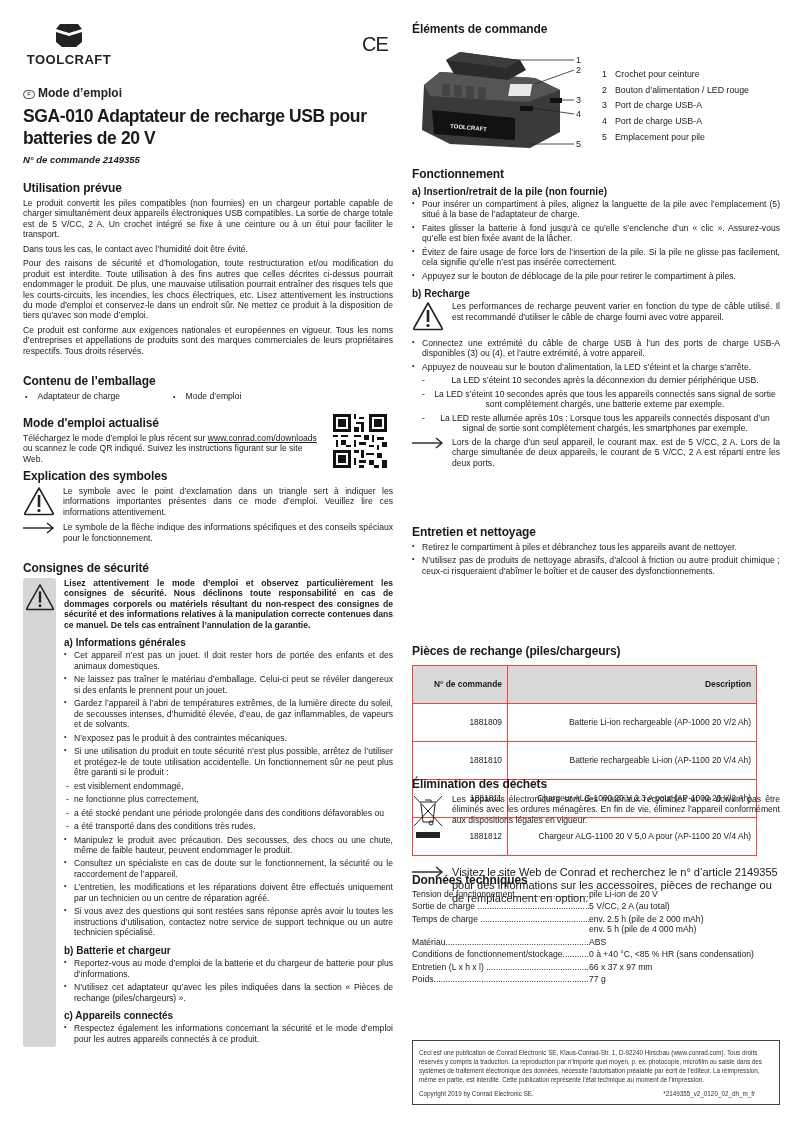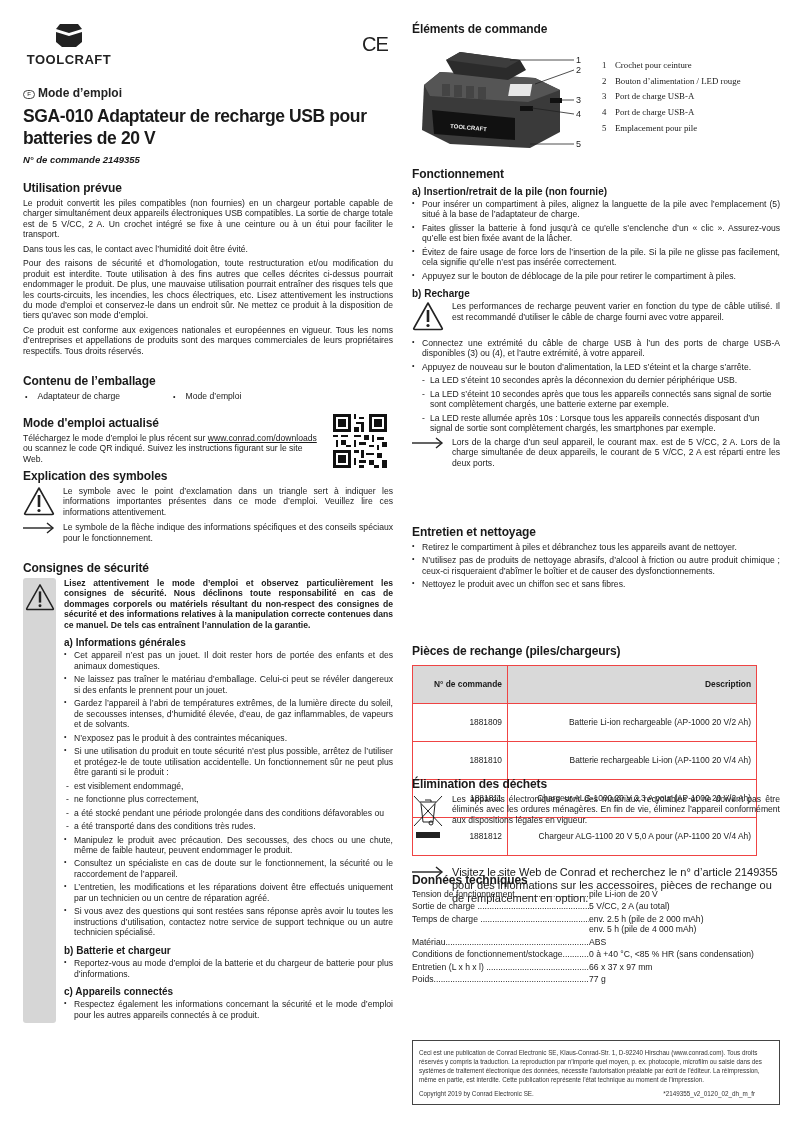--- a/index.html
+++ b/index.html
@@ -39,21 +39,21 @@
 
   .safety { display: flex; }
   .safety .bar { width: 33px; background: #d6d6d6; border-radius: 3px; flex-shrink: 0; padding-top: 5px; display: flex; justify-content: center; align-items: flex-start; margin-right: 8px; }
   .safety .body { flex: 1; }
   .bold-intro { font-weight: bold; text-align: justify; font-size: 8.6px; }
 
   .qr { position: absolute; left: 333px; top: 414px; width: 54px; height: 54px; }
   a.link { color: #1a1a1a; text-decoration: underline; }
 
   .ctrl-img { position: absolute; left: 410px; top: 40px; width: 180px; height: 110px; }
-  .legend { position: absolute; left: 602px; top: 60px; font-size: 8.8px; font-family: Liberation Serif, serif; }
+  .legend { position: absolute; left: 602px; top: 69px; font-size: 8.8px; }
   .legend div { margin-bottom: 5px; }
   .legend .n { display: inline-block; width: 13px; }
 
   table.parts { border-collapse: collapse; width: 345px; font-size: 8.4px; }
   table.parts th, table.parts td { border: 1px solid #ef4444; padding: 4px 5px; text-align: right; height: 38px; }
   table.parts th { background: #d9d9d9; font-weight: bold; }
   table.parts td:first-child, table.parts th:first-child { width: 95px; }
 
   .spec { display: flex; margin-bottom: 2px; }
   .spec .k { width: 177px; overflow: hidden; white-space: nowrap; }
@@ -195,20 +195,21 @@
       </ul>
       <ul class="b">
         <li>Manipulez le produit avec précaution. Des secousses, des chocs ou une chute, même de faible hauteur, peuvent endommager le produit.</li>
         <li>Consultez un spécialiste en cas de doute sur le fonctionnement, la sécurité ou le raccordement de l’appareil.</li>
         <li>L’entretien, les modifications et les réparations doivent être effectués uniquement par un technicien ou un centre de réparation agréé.</li>
         <li>Si vous avez des questions qui sont restées sans réponse après avoir lu toutes les instructions d’utilisation, contactez notre service de support technique ou un autre technicien spécialisé.</li>
       </ul>
       <h3>b) Batterie et chargeur</h3>
       <ul class="b">
         <li>Reportez-vous au mode d’emploi de la batterie et du chargeur de batterie pour plus d’informations.</li>
+        <li>N’utilisez cet adaptateur qu’avec les piles indiquées dans la section « Pièces de rechange (piles/chargeurs) ».</li>
       </ul>
       <h3>c) Appareils connectés</h3>
       <ul class="b">
         <li>Respectez également les informations concernant la sécurité et le mode d’emploi pour les autres appareils connectés à ce produit.</li>
       </ul>
     </div>
   </div>
 </div>
 
 <div class="sec right" style="top:22px;">
@@ -277,42 +278,41 @@
         <rect x="14.7" y="9" width="2.6" height="12" fill="#222"></rect>
           <circle cx="16" cy="24.5" r="1.6" fill="#222"></circle>
       </svg>
     </div>
     <div class="tx">Les performances de recharge peuvent varier en fonction du type de câble utilisé. Il est recommandé d’utiliser le câble de charge fourni avec votre appareil.</div>
   </div>
   <ul class="b">
     <li>Connectez une extrémité du câble de charge USB à l’un des ports de charge USB-A disponibles (3) ou (4), et l’autre extrémité, à votre appareil.</li>
     <li>Appuyez de nouveau sur le bouton d’alimentation, la LED s’éteint et la charge s’arrête.</li>
   </ul>
-  <ul class="d" style="margin-left:8px;">
+  <ul class="d" style="margin-left:8px;text-align:center;">
     <li>La LED s’éteint 10 secondes après la déconnexion du dernier périphérique USB.</li>
     <li>La LED s’éteint 10 secondes après que tous les appareils connectés sans signal de sortie sont complètement chargés, une batterie externe par exemple.</li>
     <li>La LED reste allumée après 10s : Lorsque tous les appareils connectés disposant d’un signal de sortie sont complètement chargés, les smartphones par exemple.</li>
   </ul>
   <div class="sym-row">
     <div class="ic">
       <svg width="32" height="12" viewBox="0 0 32 12">
         <line x1="0" y1="6" x2="29" y2="6" stroke="#222" stroke-width="1.4"></line>
           <path d="M24 1 L30 6 L24 11" fill="none" stroke="#222" stroke-width="1.4"></path>
       </svg>
     </div>
     <div class="tx">Lors de la charge d’un seul appareil, le courant max. est de 5 V/CC, 2 A. Lors de la charge simultanée de deux appareils, le courant de 5 V/CC, 2 A est réparti entre les deux ports.</div>
   </div>
 </div>
 
 <div class="sec right" style="top:525px;">
   <h2>Entretien et nettoyage</h2>
   <ul class="b">
     <li>Retirez le compartiment à piles et débranchez tous les appareils avant de nettoyer.</li>
     <li>N’utilisez pas de produits de nettoyage abrasifs, d’alcool à friction ou autre produit chimique ; ceux-ci risqueraient d’abîmer le boîtier et de causer des dysfonctionnements.</li>
-    <li>Nettoyez le produit avec un chiffon sec et sans fibres.</li>
   </ul>
 </div>
 
 <div class="sec right" style="top:604px;">
   <h2 style="margin-bottom:6px;margin-top:40px;">Pièces de rechange (piles/chargeurs)</h2>
   <table class="parts">
     <thead>
       <tr>
         <th>N° de commande</th>
         <th>Description</th>

